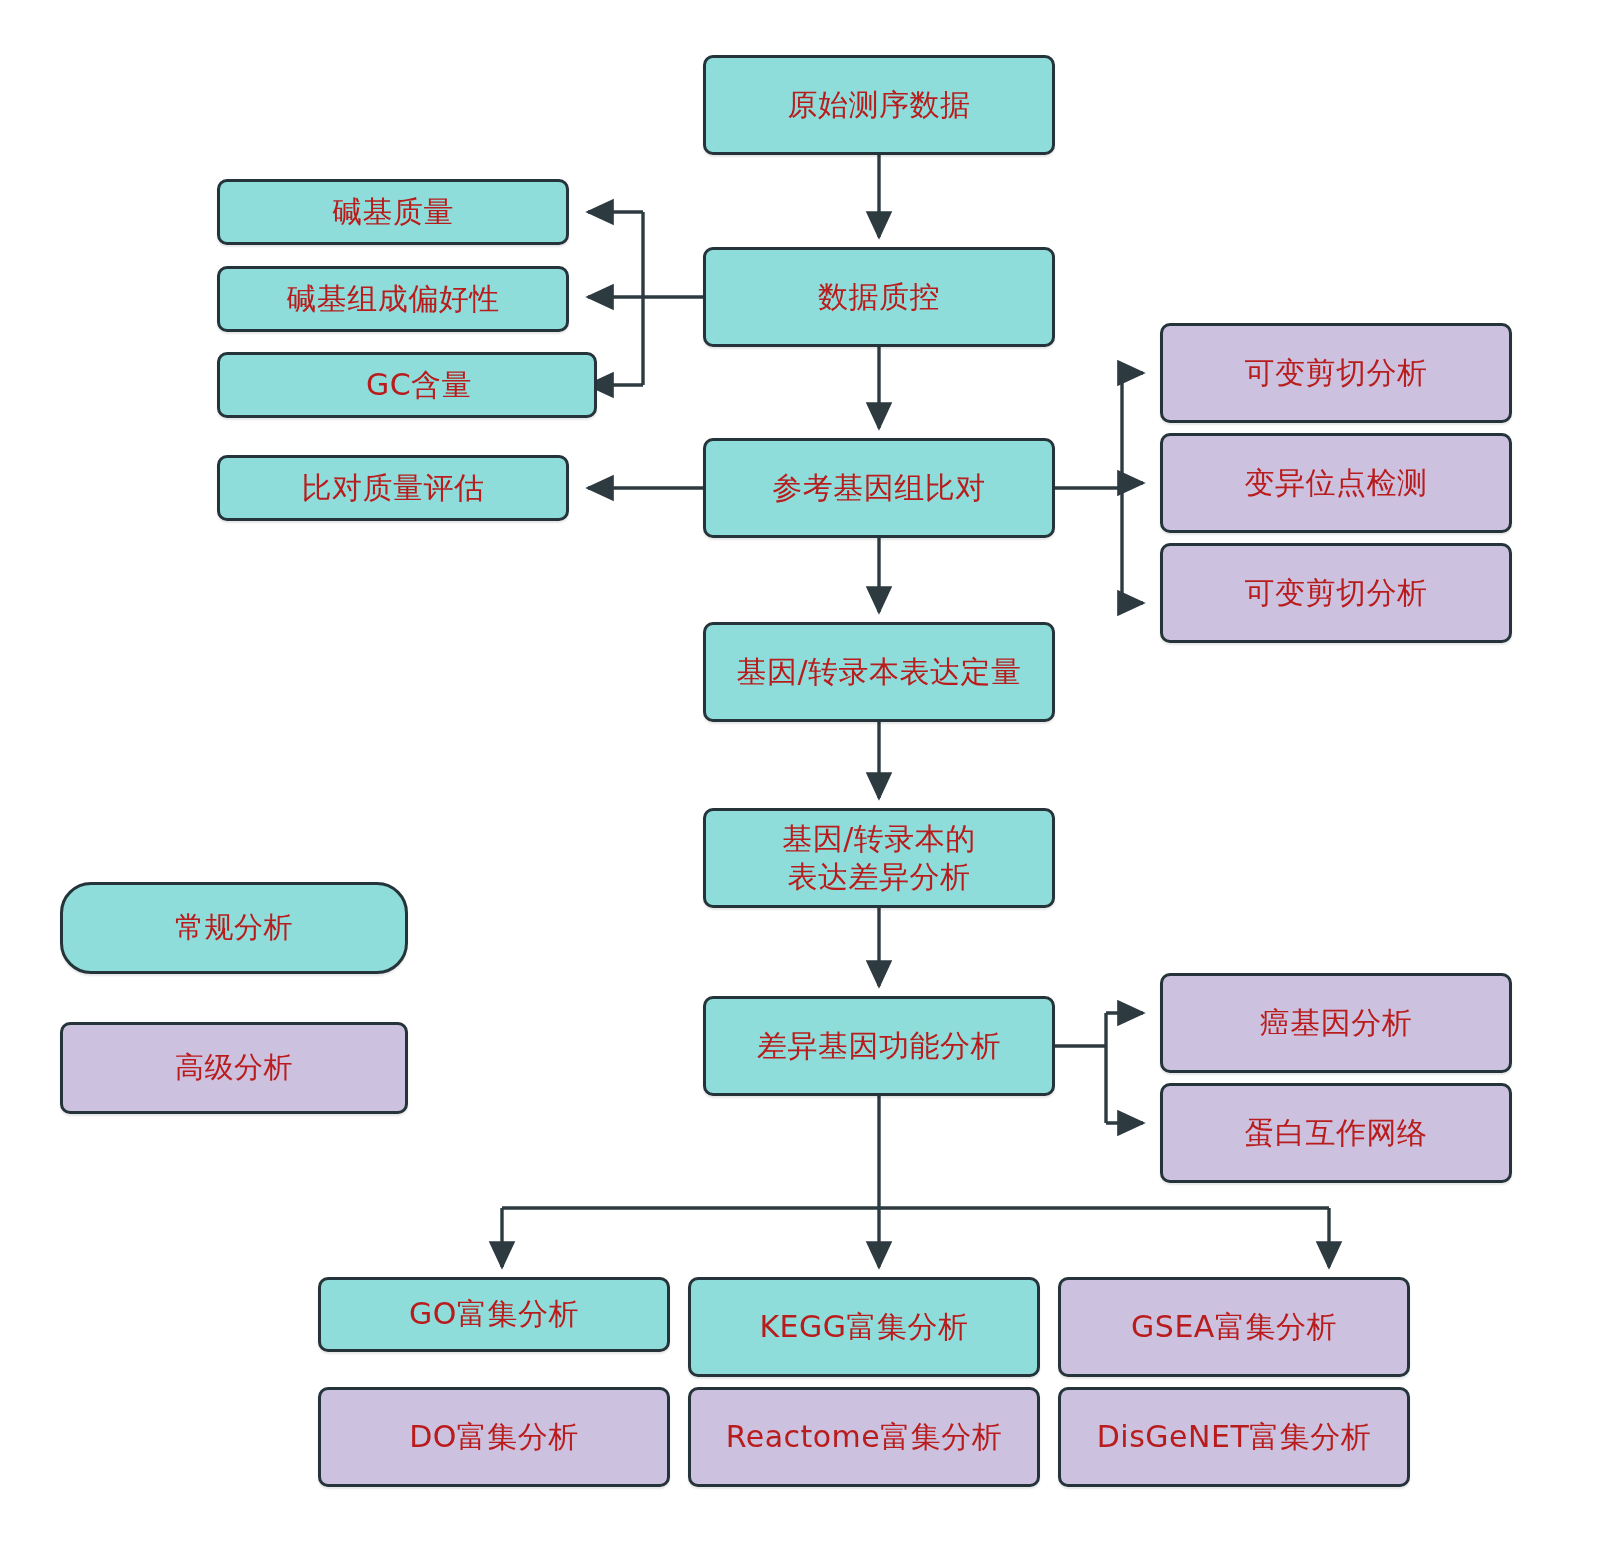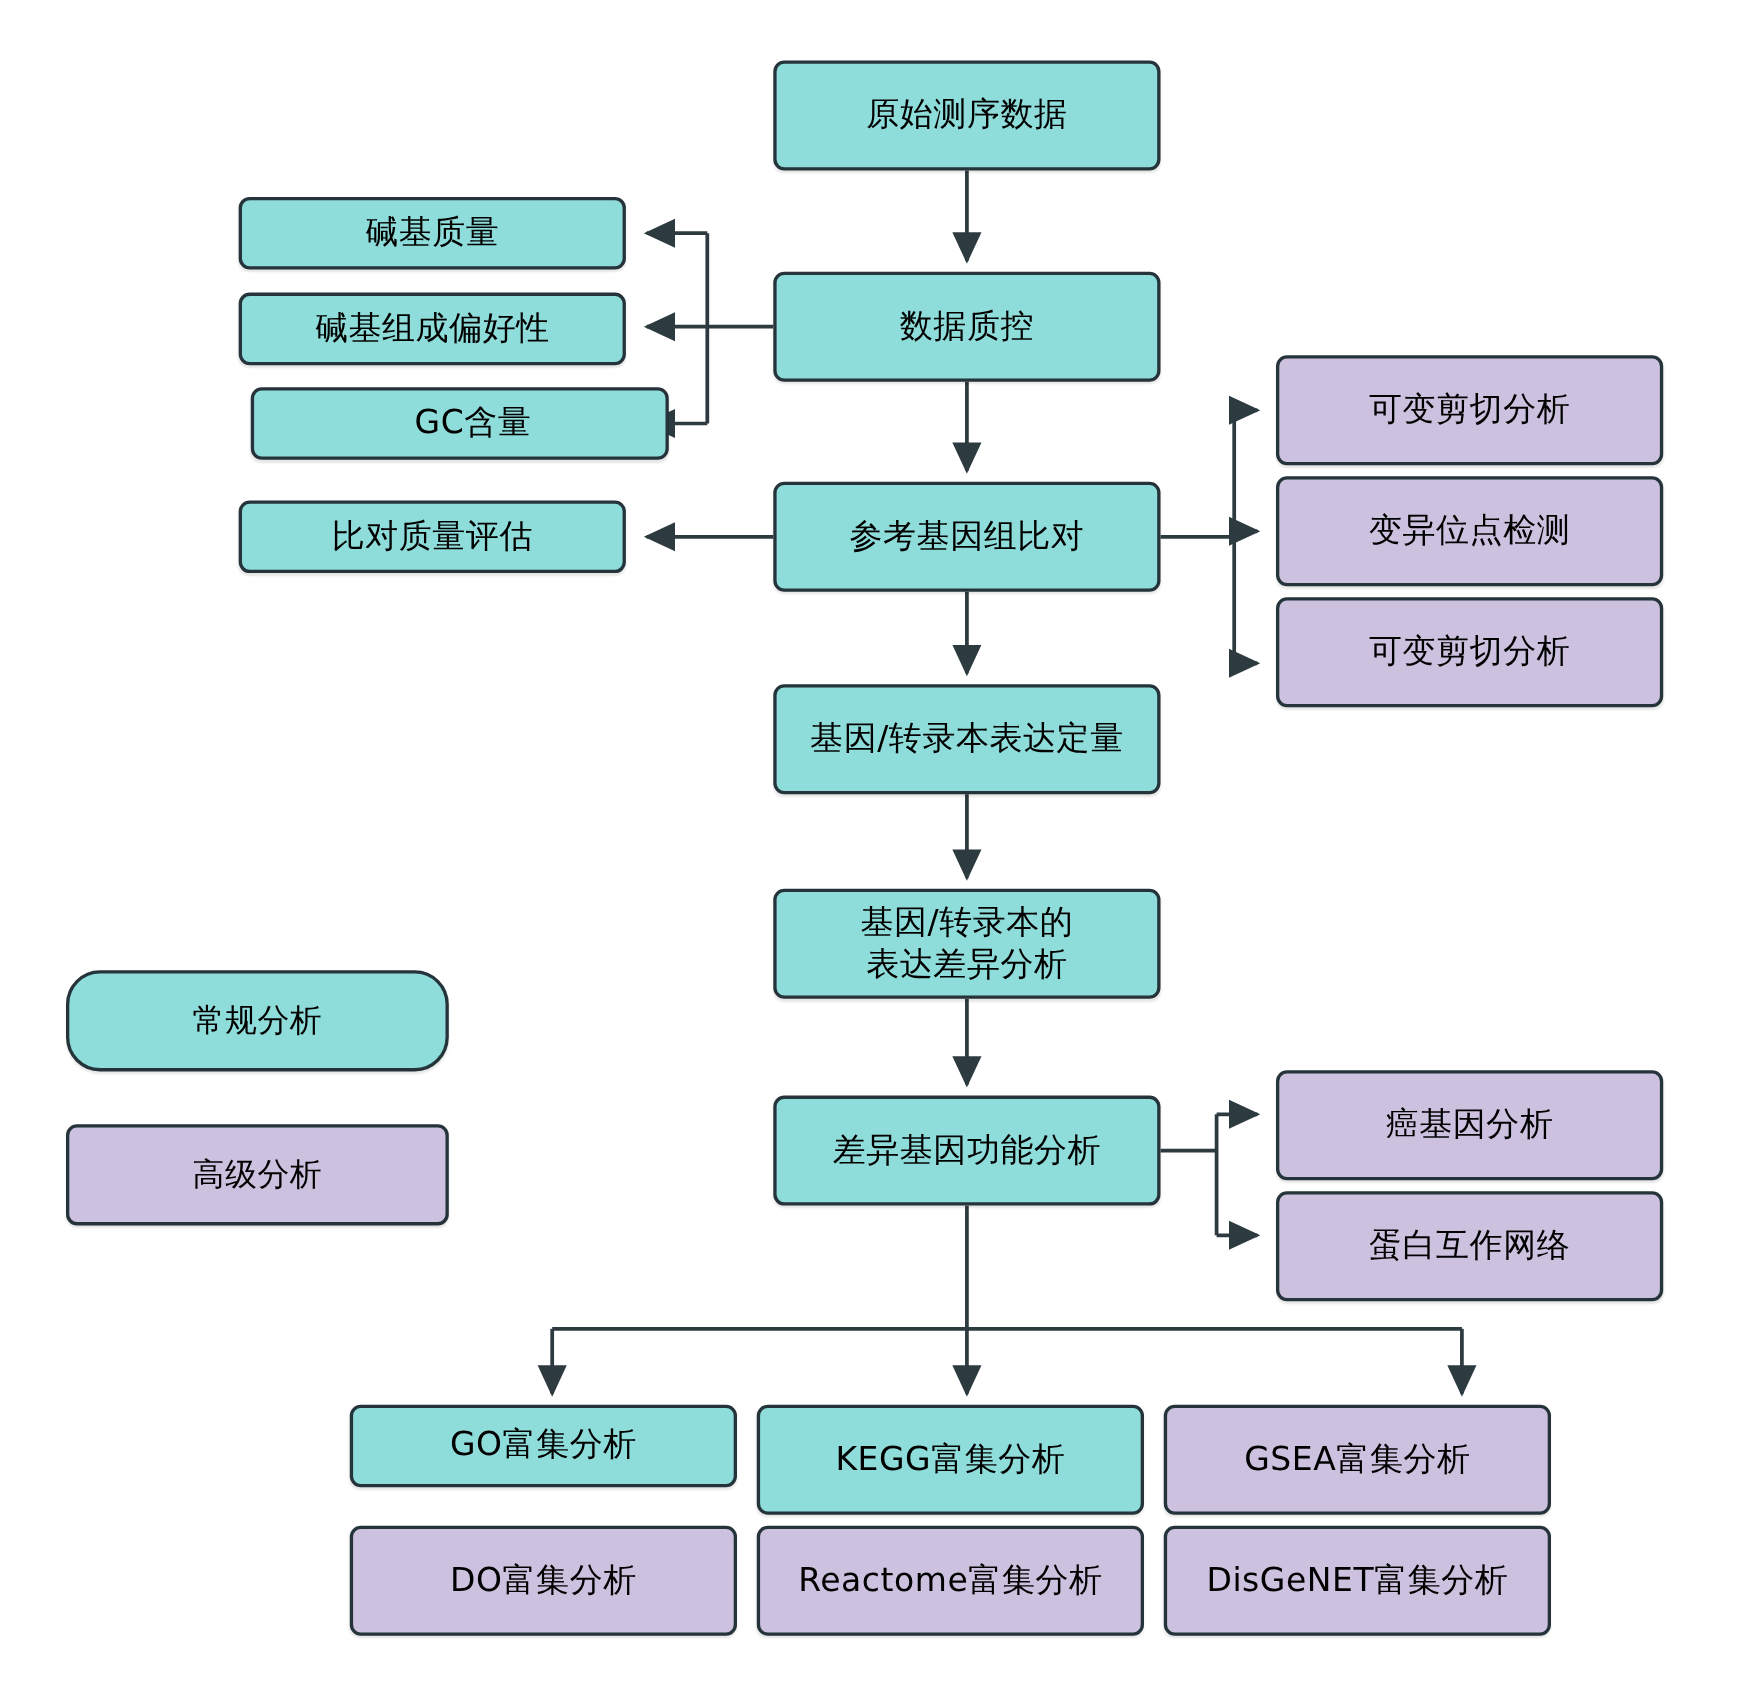--- a/index.html
+++ b/index.html
@@ -26,21 +26,21 @@
   }
   .node {
     position: absolute;
     box-sizing: border-box;
     border: 3px solid #25333a;
     border-radius: 10px;
     display: flex;
     align-items: center;
     justify-content: center;
     text-align: center;
-    color: #000000;
+    color: #b91c1c;
     font-size: 30px;
     line-height: 1.28;
     letter-spacing: 0.5px;
     white-space: pre-line;
     box-shadow: 0 2px 2px rgba(0,0,0,0.10);
   }
   .node.cyan  { background: #8eddda; }
   .node.purple{ background: #ccc1de; }
   .node.legend { font-size: 29px; }
 </style>
@@ -92,21 +92,21 @@
       <path d="M879,1208 L879,1267" marker-end="url(#ah)"></path>
       <path d="M1329,1208 L1329,1267" marker-end="url(#ah)"></path>
     </g>
   </svg>
 
   <div id="nodes-layer">
       <div class="node cyan" style="left: 703px; top: 55px; width: 352px; height: 100px;">原始测序数据</div>
       <div class="node cyan" style="left: 703px; top: 247px; width: 352px; height: 100px;">数据质控</div>
       <div class="node cyan" style="left: 217px; top: 179px; width: 352px; height: 66px;">碱基质量</div>
       <div class="node cyan" style="left: 217px; top: 266px; width: 352px; height: 66px;">碱基组成偏好性</div>
-      <div class="node cyan" style="left: 228px; top: 352px; width: 380px; height: 66px; padding-left: 24px;">GC含量</div>
+      <div class="node cyan" style="left: 217px; top: 352px; width: 380px; height: 66px; padding-left: 24px;">GC含量</div>
       <div class="node cyan" style="left: 703px; top: 438px; width: 352px; height: 100px; text-align: center;">参考基因组比对</div>
       <div class="node cyan" style="left: 217px; top: 455px; width: 352px; height: 66px;">比对质量评估</div>
       <div class="node purple" style="left: 1160px; top: 323px; width: 352px; height: 100px;">可变剪切分析</div>
       <div class="node purple" style="left: 1160px; top: 433px; width: 352px; height: 100px;">变异位点检测</div>
       <div class="node purple" style="left: 1160px; top: 543px; width: 352px; height: 100px;">可变剪切分析</div>
       <div class="node cyan" style="left: 703px; top: 622px; width: 352px; height: 100px;">基因/转录本表达定量</div>
       <div class="node cyan" style="left: 703px; top: 808px; width: 352px; height: 100px;">基因/转录本的
 表达差异分析</div>
       <div class="node cyan" style="left: 703px; top: 996px; width: 352px; height: 100px;">差异基因功能分析</div>
       <div class="node purple" style="left: 1160px; top: 973px; width: 352px; height: 100px;">癌基因分析</div>

